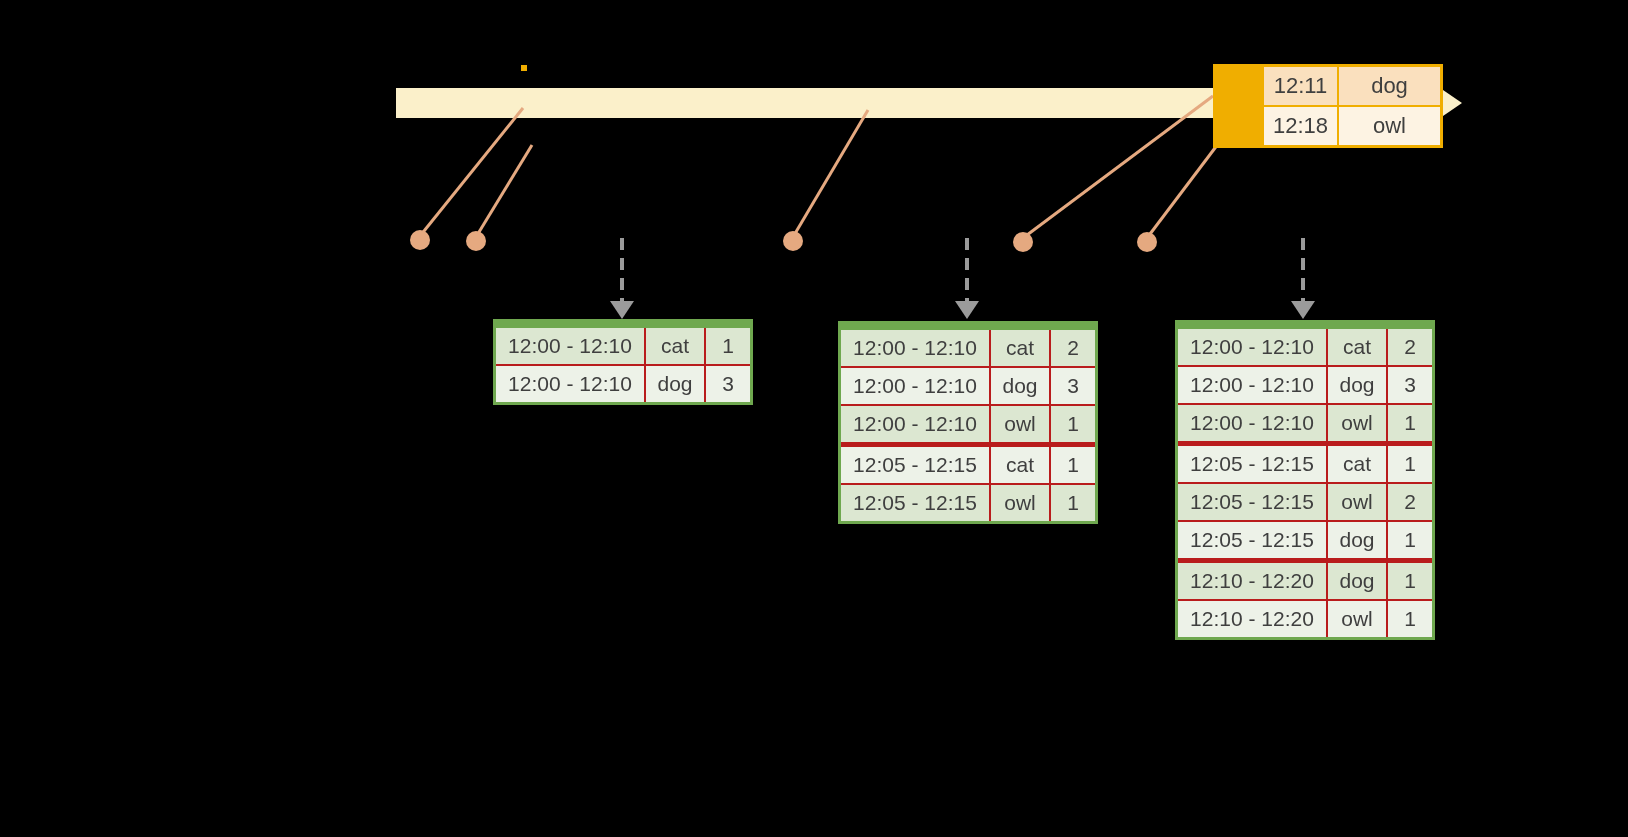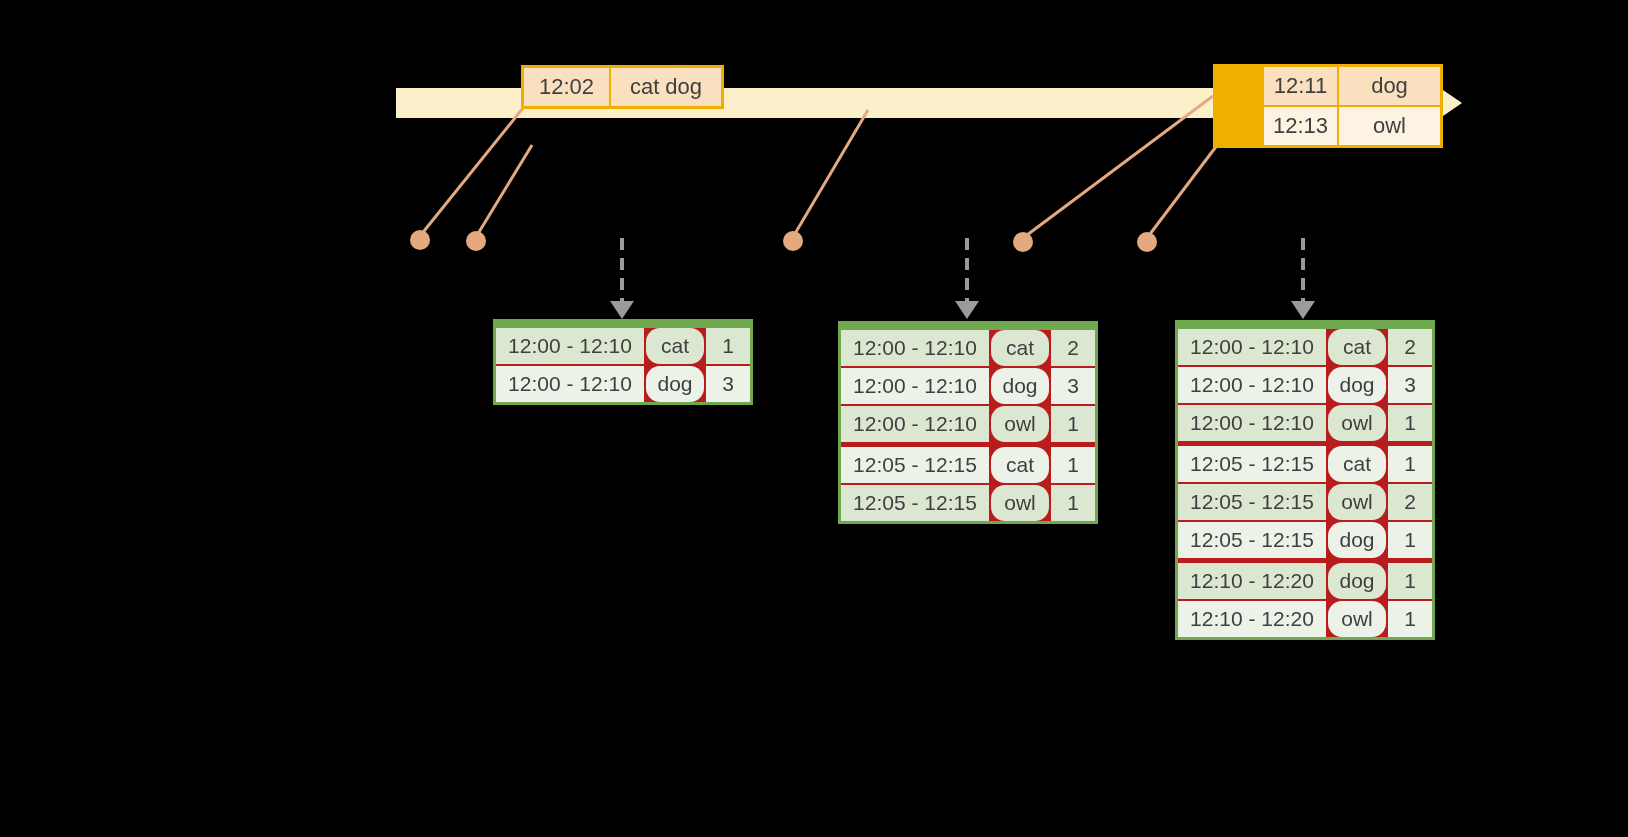--- a/index.html
+++ b/index.html
@@ -31,21 +31,21 @@
     position:absolute;z-index:10;background:#b91c1c;
     border:3px solid #6fa84f;border-top:9px solid #6fa84f;
     display:flex;flex-direction:column;
   }
   .t-row{display:flex;height:36px;}
   .t-row + .t-row{margin-top:2px;}
   .t-row.group-start{margin-top:5px;}
   .t-cell{display:flex;align-items:center;justify-content:center;font-size:21px;}
   .t-cell + .t-cell{margin-left:2px;}
   .c-window{width:148px;}
-  .c-word{width:58px;border-radius:14px;}
+  .c-word{width:58px;}
   .c-count{width:44px;}
   .t-row.dark .t-cell{background:#dce7d1;}
   .t-row.light .t-cell{background:#edf2e8;}
   #result-table-1{left:493px;top:319px;}
   #result-table-2{left:838px;top:321px;}
   #result-table-3{left:1175px;top:320px;}
 </style>
 </head>
 <body>
 
@@ -75,34 +75,30 @@
       <line x1="1303" y1="238" x2="1303" y2="303"></line>
     </g>
     <g fill="#9b9b9b">
       <polygon points="610,301 634,301 622,319"></polygon>
       <polygon points="955,301 979,301 967,319"></polygon>
       <polygon points="1291,301 1315,301 1303,319"></polygon>
     </g>
   </svg>
 
   <div class="event-box" id="event-box-1" style="left:521px;top:65px;">
-    <div class="e-row">
-      <div class="e-cell e-time fill-dark">12:02</div>
-      <div class="e-cell e-words fill-dark">cat dog</div>
-    </div>
   </div>
 
 
   <div class="event-box" id="event-box-3" style="left:1213px;top:64px;padding-left:48px;">
     <div class="e-row">
       <div class="e-cell e-time fill-dark">12:11</div>
       <div class="e-cell e-words fill-dark">dog</div>
     </div>
     <div class="e-row">
-      <div class="e-cell e-time fill-light">12:13</div>
+      <div class="e-cell e-time fill-light">12:18</div>
       <div class="e-cell e-words fill-light">owl</div>
     </div>
   </div>
 
   <div class="rtable" id="result-table-1">
       <div class="t-row dark">
         <div class="t-cell c-window">12:00 - 12:10</div>
         <div class="t-cell c-word">cat</div>
         <div class="t-cell c-count">1</div>
       </div>

